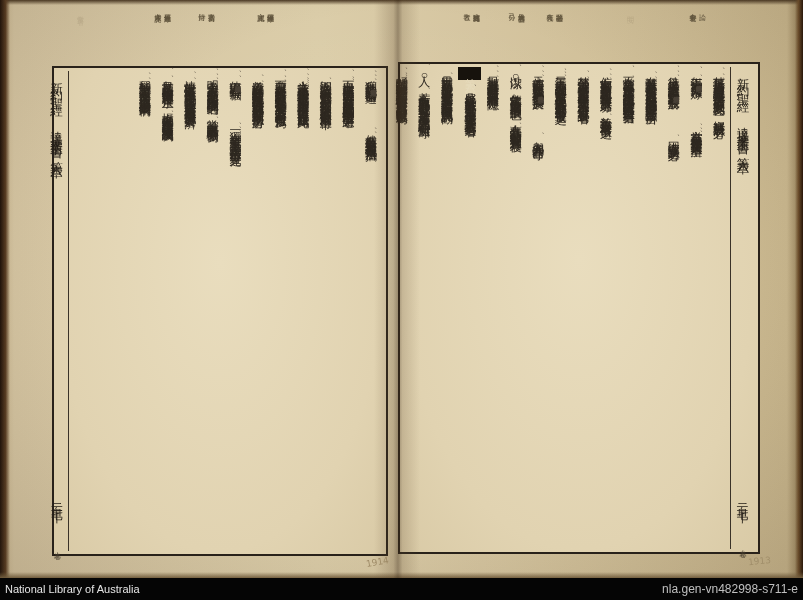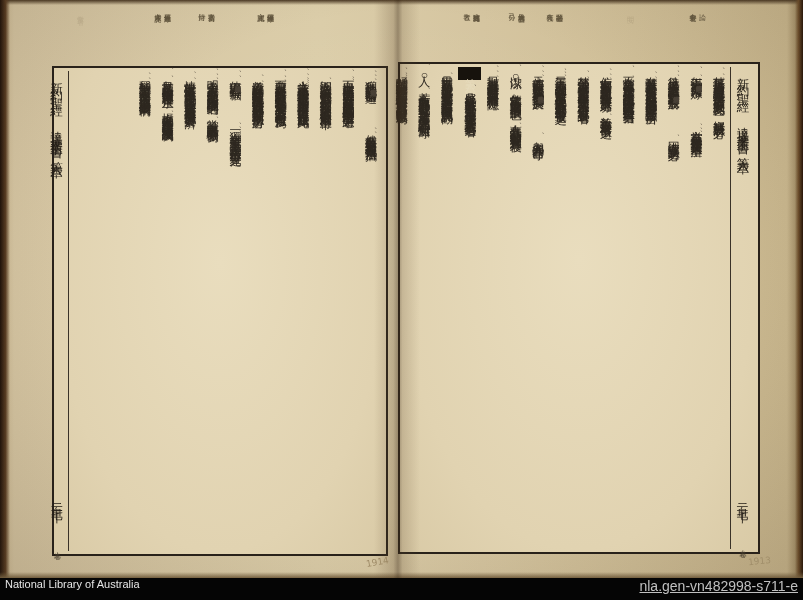--- a/index.html
+++ b/index.html
@@ -40,24 +40,24 @@
   
   .topnote{position:absolute;top:8px;display:flex;flex-direction:row-reverse;gap:1px;z-index:3;}
   .topnote div{writing-mode:vertical-rl;font-size:7px;line-height:8.5px;letter-spacing:.5px;color:#5f533c;}
   .ghost{position:absolute;writing-mode:vertical-rl;font-size:11px;letter-spacing:1.5px;color:#6e5e44;
          opacity:.17;filter:blur(.3px);z-index:1;}
   .pencil{position:absolute;font-family:"DejaVu Sans",sans-serif;font-size:9px;color:#97835f;opacity:.85;z-index:6;}
   .pencil-left{left:366px;top:557px;transform:rotate(-10deg);}
   .pencil-right{left:748px;top:556px;transform:rotate(-6deg);color:#9c8a66;}
   
   .footerbar{position:absolute;left:0;right:0;bottom:0;height:22px;background:#050505;
-    display:flex;justify-content:space-between;align-items:flex-start;padding:0 5px;box-sizing:border-box;
+    display:flex;justify-content:space-between;align-items:center;padding:0 5px;box-sizing:border-box;
     font-family:"Liberation Sans","DejaVu Sans",sans-serif;}
   .footerbar .fl{font-size:11px;color:#e6e6e6;}
-  .footerbar .fr{font-size:14px;color:#c0c0c0;text-decoration:underline;}
+  .footerbar .fr{font-size:12px;color:#c0c0c0;}
 </style>
 </head>
 <body>
 
 <div class="stage">
   <div class="paper">
     <div class="edge-top"></div>
     <div class="edge-left"></div>
     <div class="edge-right"></div>
     <div class="edge-bottom"></div>

